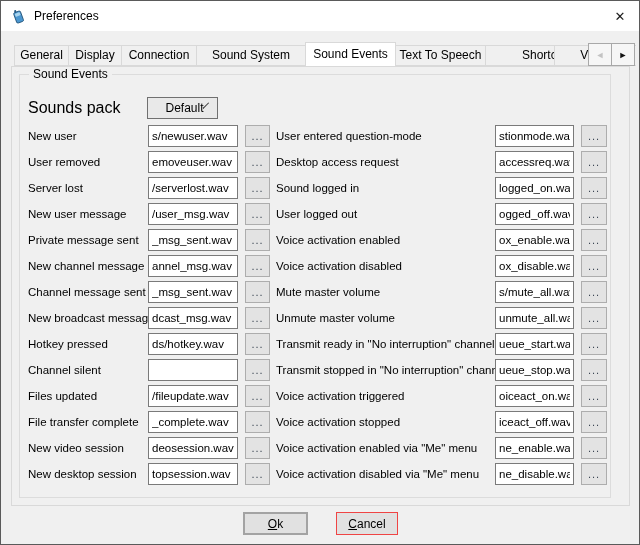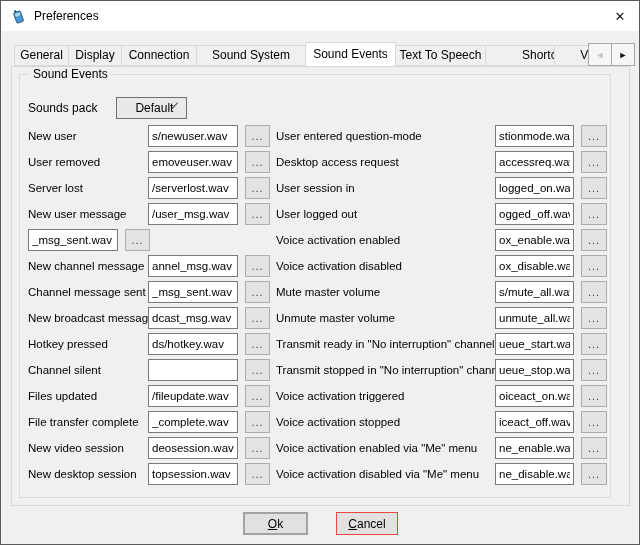--- a/index.html
+++ b/index.html
@@ -31,21 +31,21 @@
   .scroll-btn{box-sizing:border-box;width:24px;height:23px;background:#f6f6f6;border:1px solid #a8a8a8;
     display:flex;align-items:center;justify-content:center;font-size:9px;padding:0;margin-left:-1px;}
   .scroll-btn.disabled{color:#c3c3c3;}
   .scroll-btn.enabled{color:#111;}
   
   .pane{position:absolute;left:10px;top:65px;width:619px;height:440px;box-sizing:border-box;
     border:1px solid #d9d9d9;background:#f0f0f0;}
   .groupbox{position:absolute;left:7px;top:7px;width:592px;height:424px;box-sizing:border-box;border:1px solid #dcdcdc;}
   .group-legend{position:absolute;left:9px;top:-8px;background:#f0f0f0;padding:0 4px;font-size:12px;white-space:nowrap;}
   .sounds-pack-row{position:absolute;left:8px;top:22px;display:flex;align-items:center;}
-  .sp-label{font-size:12px;margin-right:19px;}
+  .sp-label{font-size:16px;margin-right:26px;}
   .combo{box-sizing:border-box;width:71px;height:22px;border:1px solid #707070;background:#e9e9e9;
     display:flex;align-items:center;padding:0 18px;}
   .combo-value{flex:1;font-size:12px;}
   .chev{width:7px;height:7px;border-right:1px solid #3a3a3a;border-bottom:1px solid #3a3a3a;
     transform:rotate(45deg) translateY(-2px);margin-top:-3px;}
   
   .rows{position:absolute;top:50px;}
   .rows-left{left:8px;}
   .rows-right{left:256px;}
   .event-row{display:flex;align-items:center;height:22px;margin-bottom:4px;}
@@ -124,20 +124,21 @@
             <span class="ev-label">Server lost</span>
             <input type="text" class="ev-input" value="/serverlost.wav" style="">
             <button class="browse-btn">...</button>
           </div>
           <div class="event-row">
             <span class="ev-label">New user message</span>
             <input type="text" class="ev-input" value="/user_msg.wav" style="">
             <button class="browse-btn">...</button>
           </div>
           <div class="event-row">
+            <span class="ev-label">Private message sent</span>
             <input type="text" class="ev-input" value="_msg_sent.wav" style="">
             <button class="browse-btn">...</button>
           </div>
           <div class="event-row">
             <span class="ev-label">New channel message</span>
             <input type="text" class="ev-input" value="annel_msg.wav" style="">
             <button class="browse-btn">...</button>
           </div>
           <div class="event-row">
             <span class="ev-label">Channel message sent</span>
@@ -185,21 +186,21 @@
             <span class="ev-label">User entered question-mode</span>
             <input type="text" class="ev-input" value="stionmode.wav" style="">
             <button class="browse-btn">...</button>
           </div>
           <div class="event-row">
             <span class="ev-label">Desktop access request</span>
             <input type="text" class="ev-input" value="accessreq.wav" style="">
             <button class="browse-btn">...</button>
           </div>
           <div class="event-row">
-            <span class="ev-label">User session in</span>
+            <span class="ev-label">Sound logged in</span>
             <input type="text" class="ev-input" value="logged_on.wav" style="">
             <button class="browse-btn">...</button>
           </div>
           <div class="event-row">
             <span class="ev-label">User logged out</span>
             <input type="text" class="ev-input" value="ogged_off.wav" style="">
             <button class="browse-btn">...</button>
           </div>
           <div class="event-row">
             <span class="ev-label">Voice activation enabled</span>

